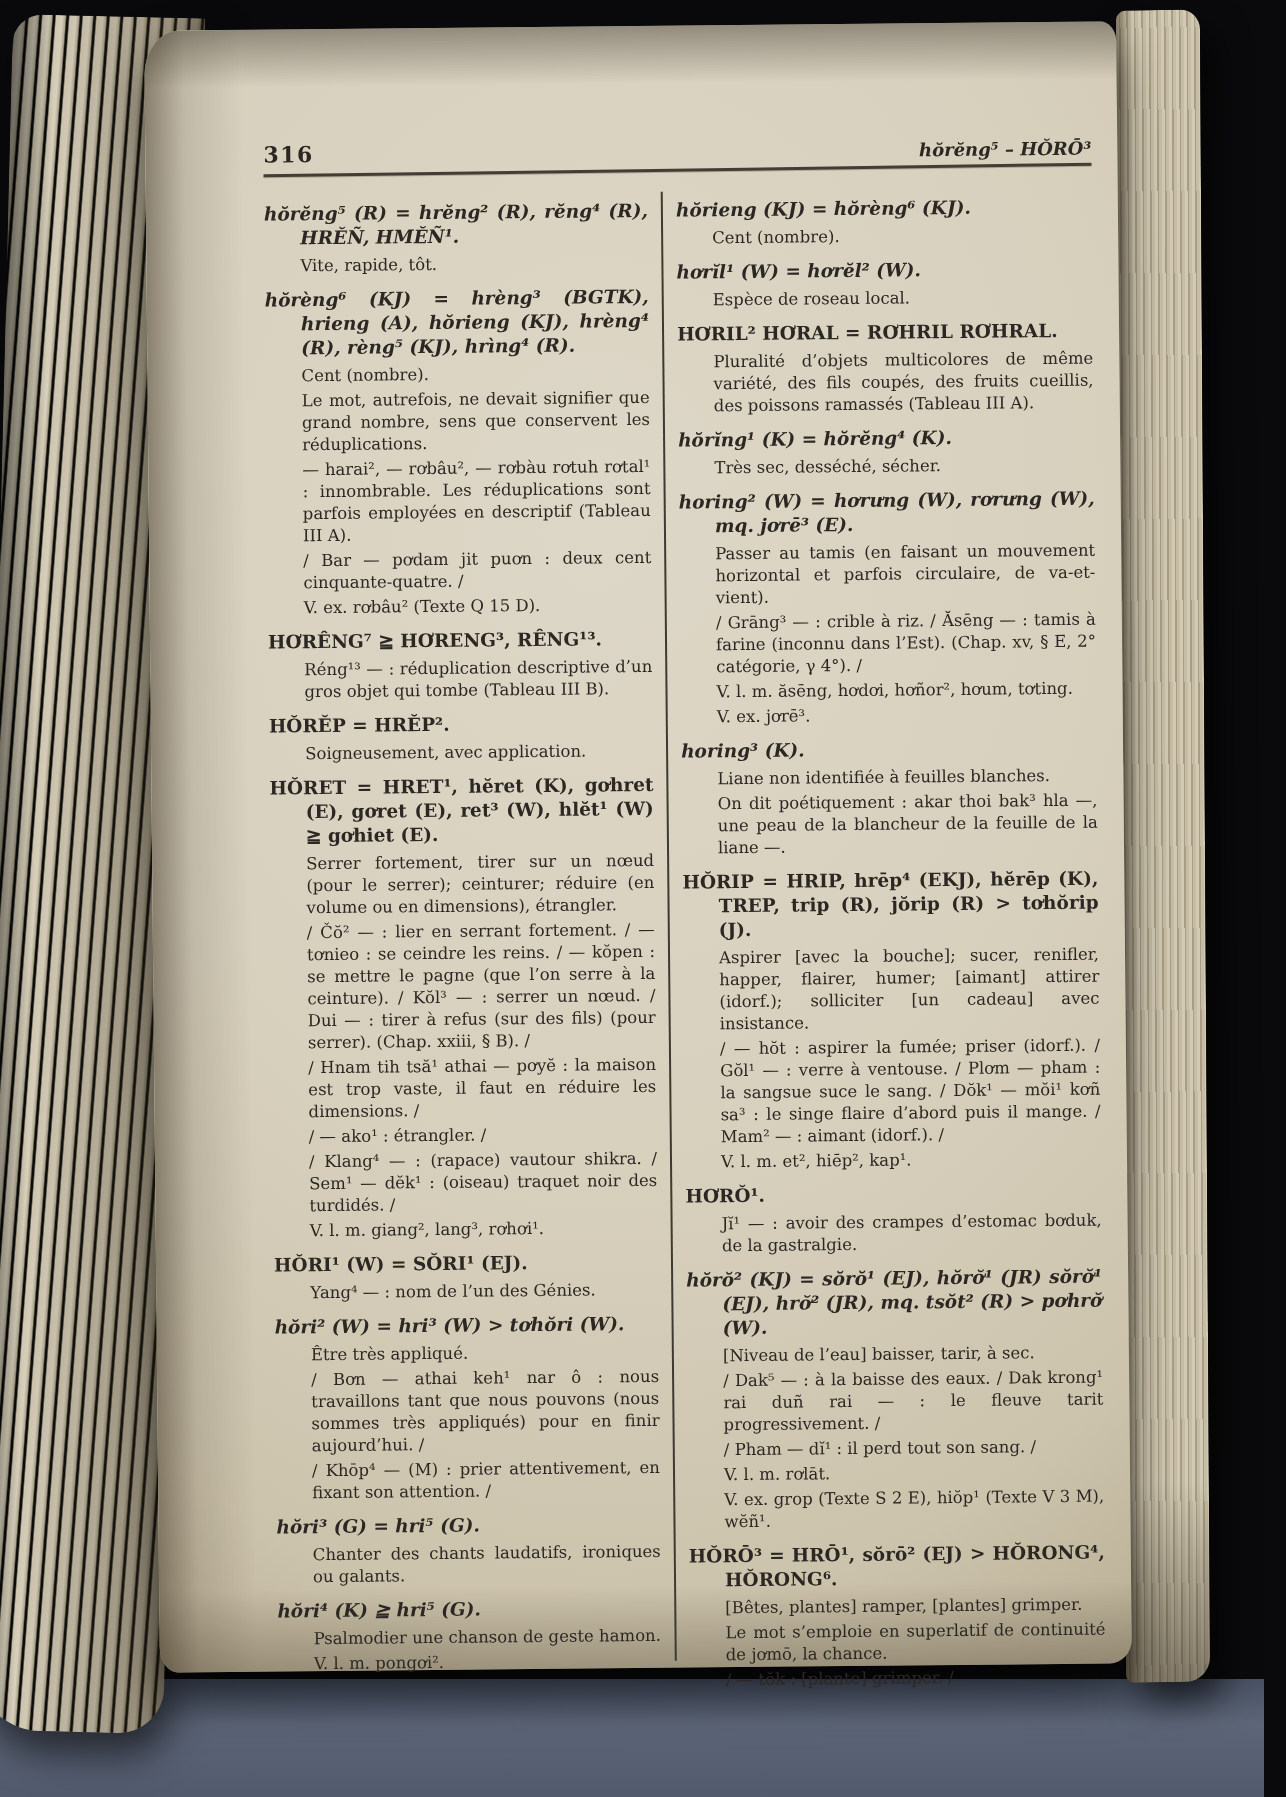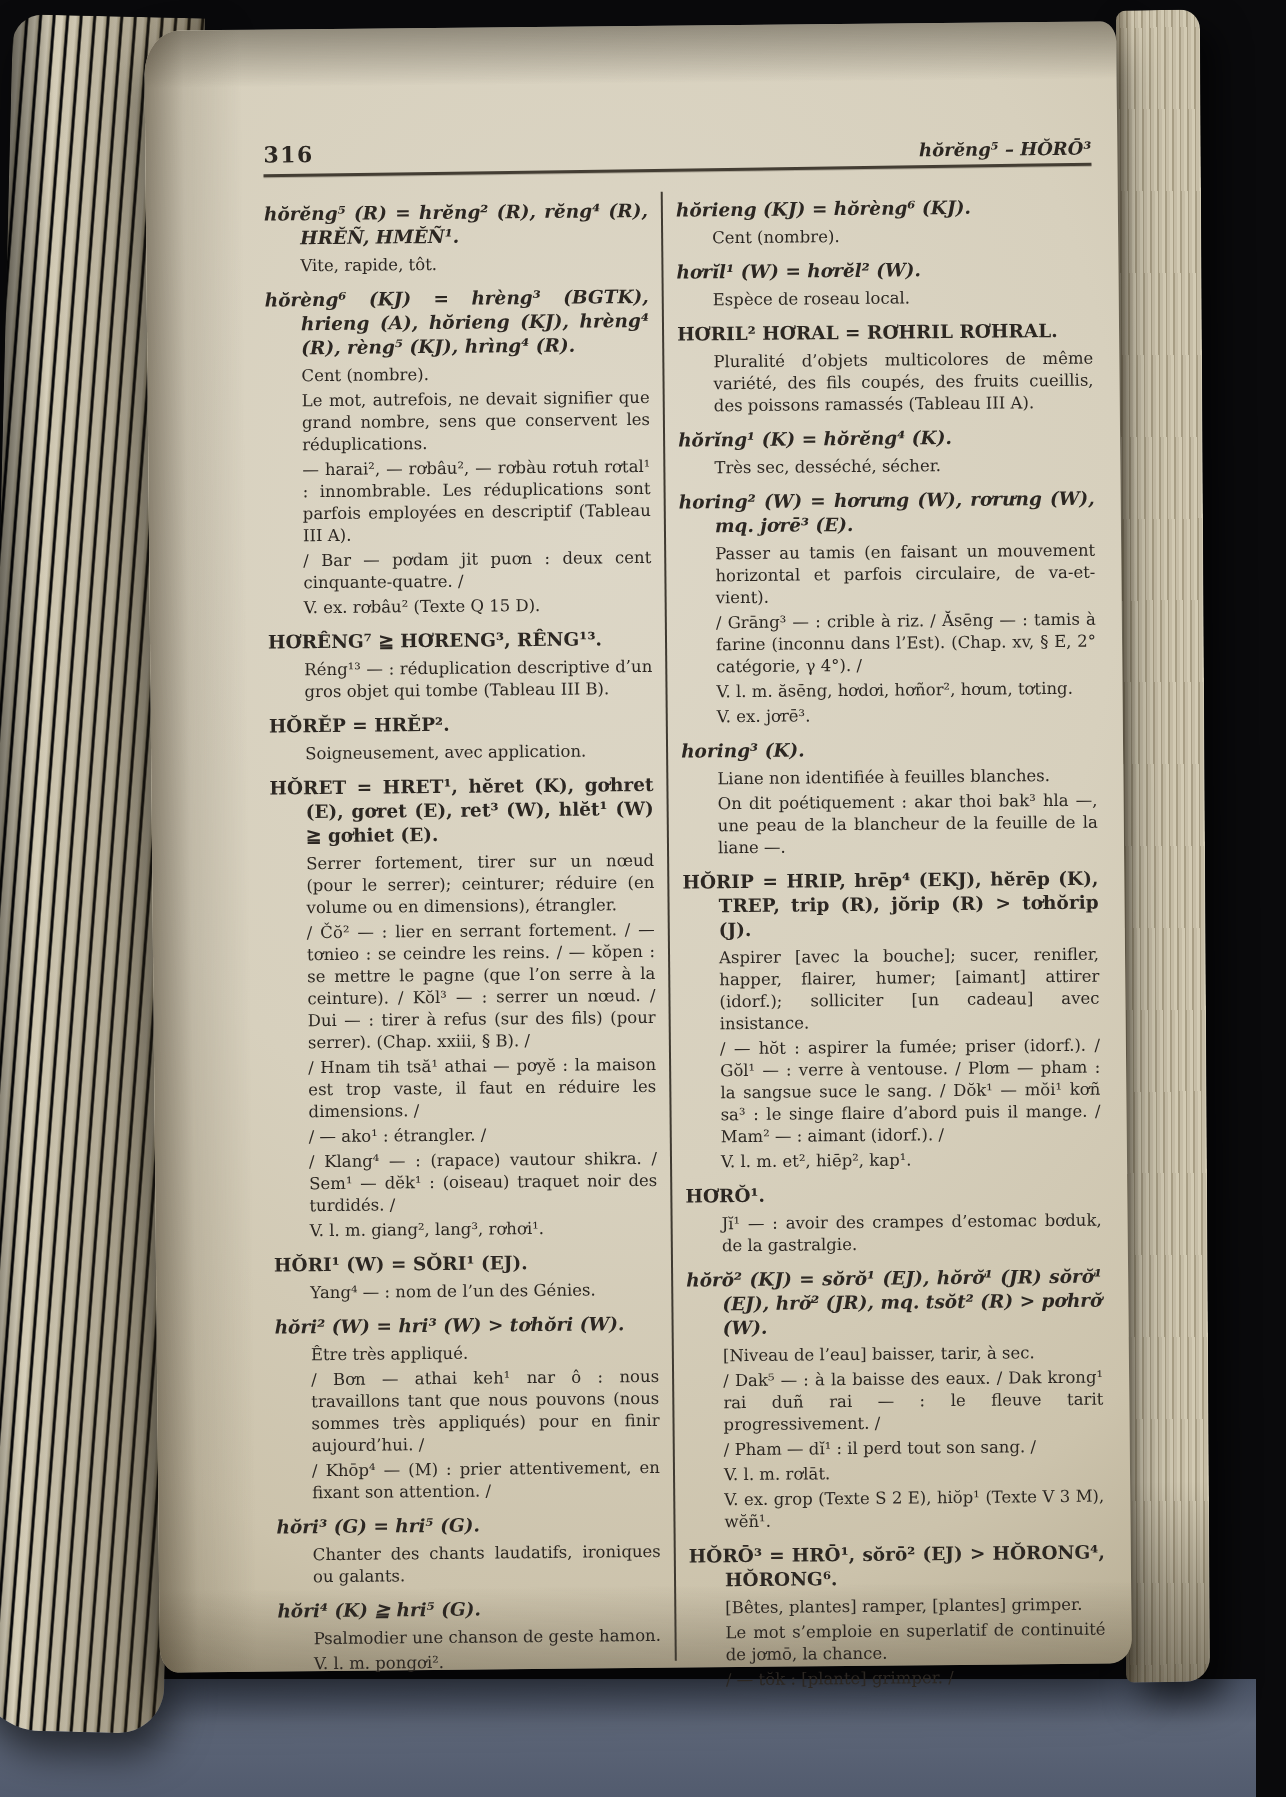--- a/index.html
+++ b/index.html
@@ -1,21 +1,21 @@
 <!DOCTYPE html>
 <html><head>
 <meta charset="utf-8">
 <style>
   html,body{margin:0;padding:0;}
   body{
     width:1286px;height:1797px;overflow:hidden;
     background:#0a0a0c;
     font-family:"DejaVu Serif", serif;
   }
-  .scene{position:relative;width:1256px;height:1797px;}
+  .scene{position:relative;width:1256px;height:1797px;padding-left:8px;}
 
   
   .table-surface{
     position:absolute;left:0;bottom:0;width:100%;height:118px;
     background:linear-gradient(180deg,#495264 0%,#5d6678 38%,#525b6e 100%);
   }
 
   
   .left-stack{
     position:absolute;left:-8px;top:16px;width:192px;height:1716px;

